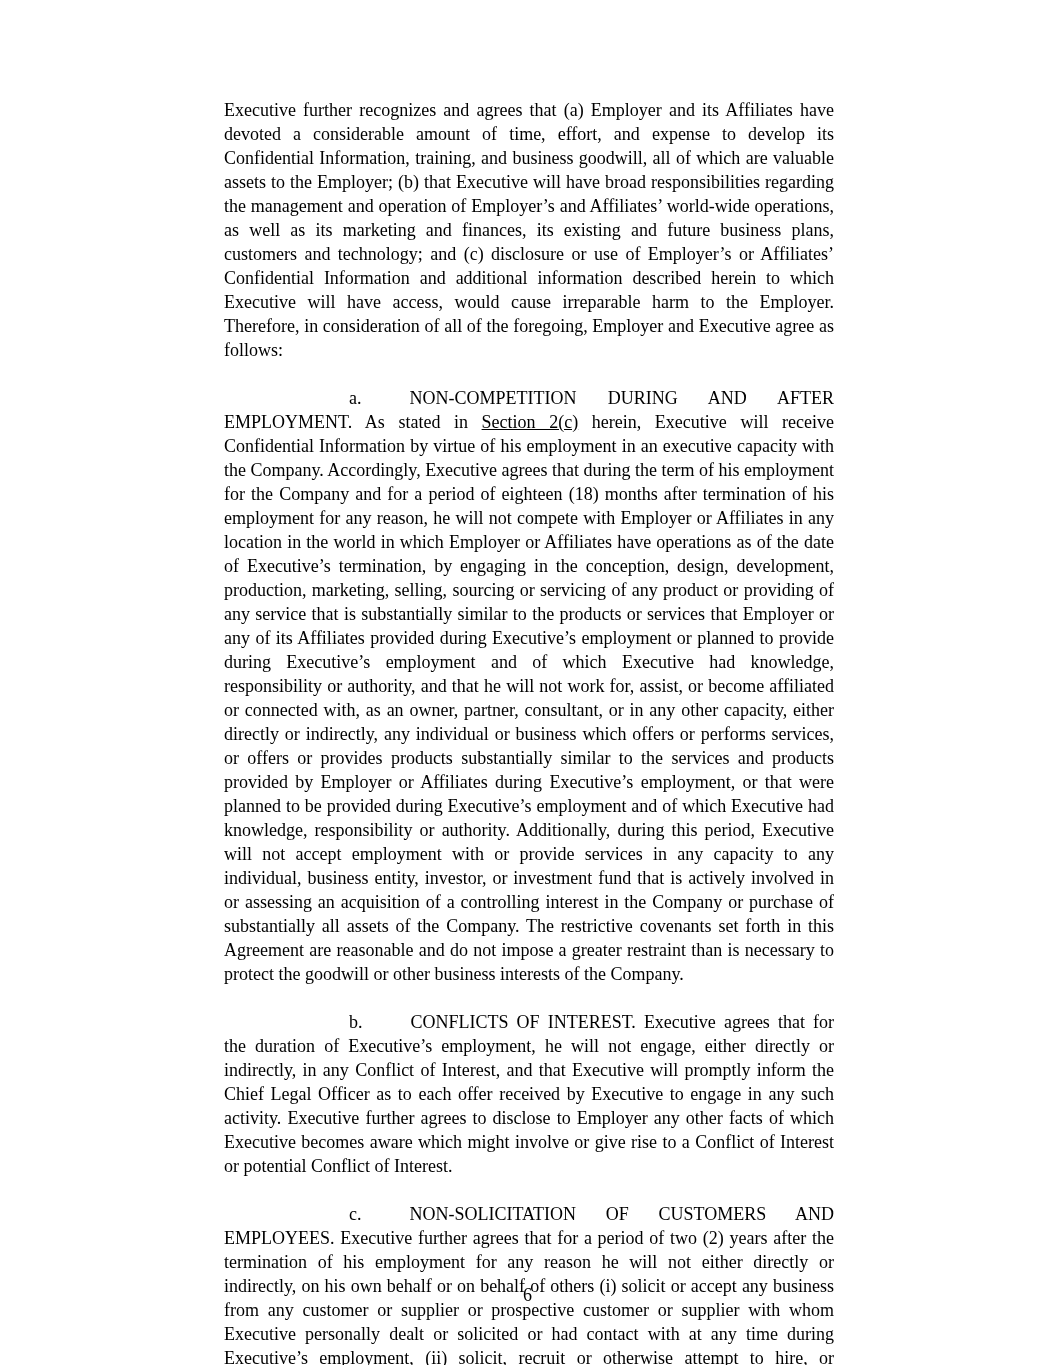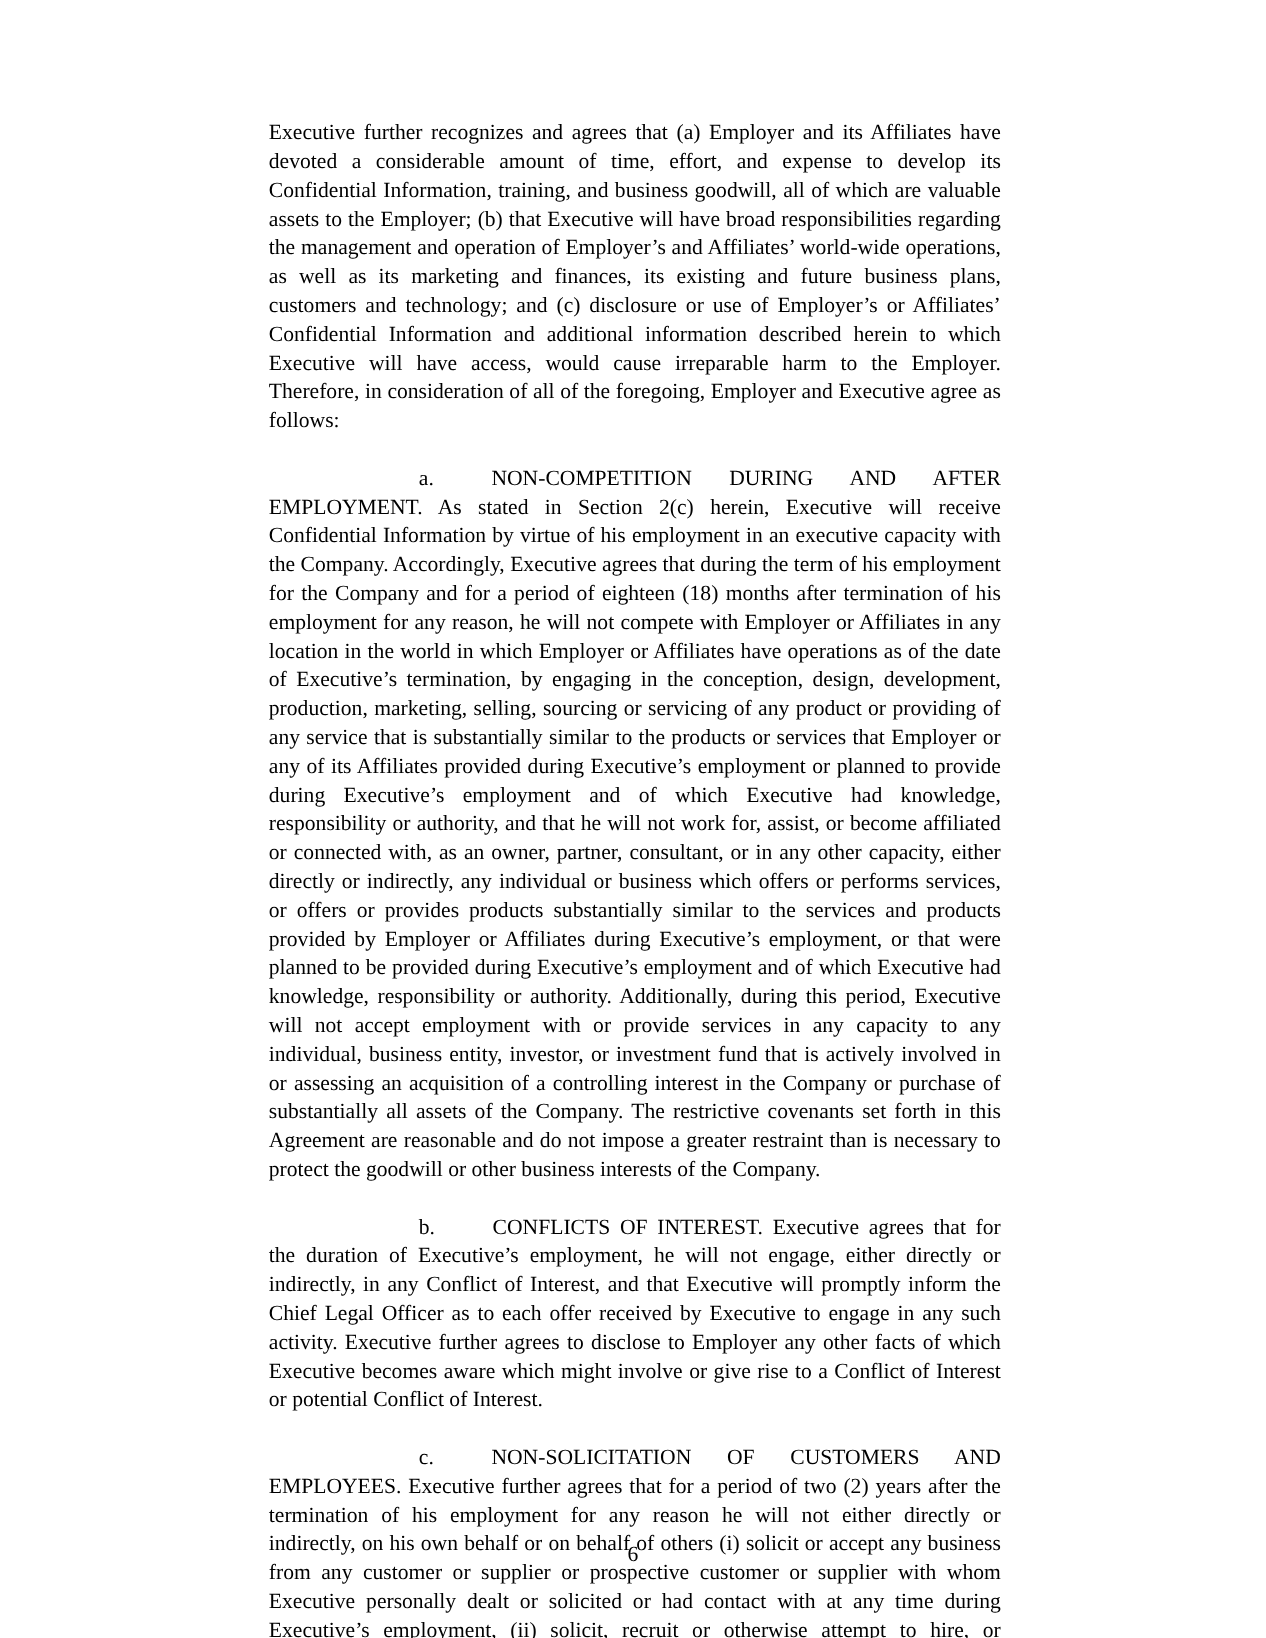--- a/index.html
+++ b/index.html
@@ -29,20 +29,21 @@
     text-indent: 125px;
   }
   .tab {
     display: inline-block;
     width: 48px;
   }
   .heading {
     font-weight: normal;
   }
   .xref {
+    text-decoration: underline;
   }
   .page-number {
     position: absolute;
     left: 0;
     right: 0;
     bottom: 58px;
     text-align: center;
     font-size: 18px;
     line-height: 24px;
     color: #000000;

